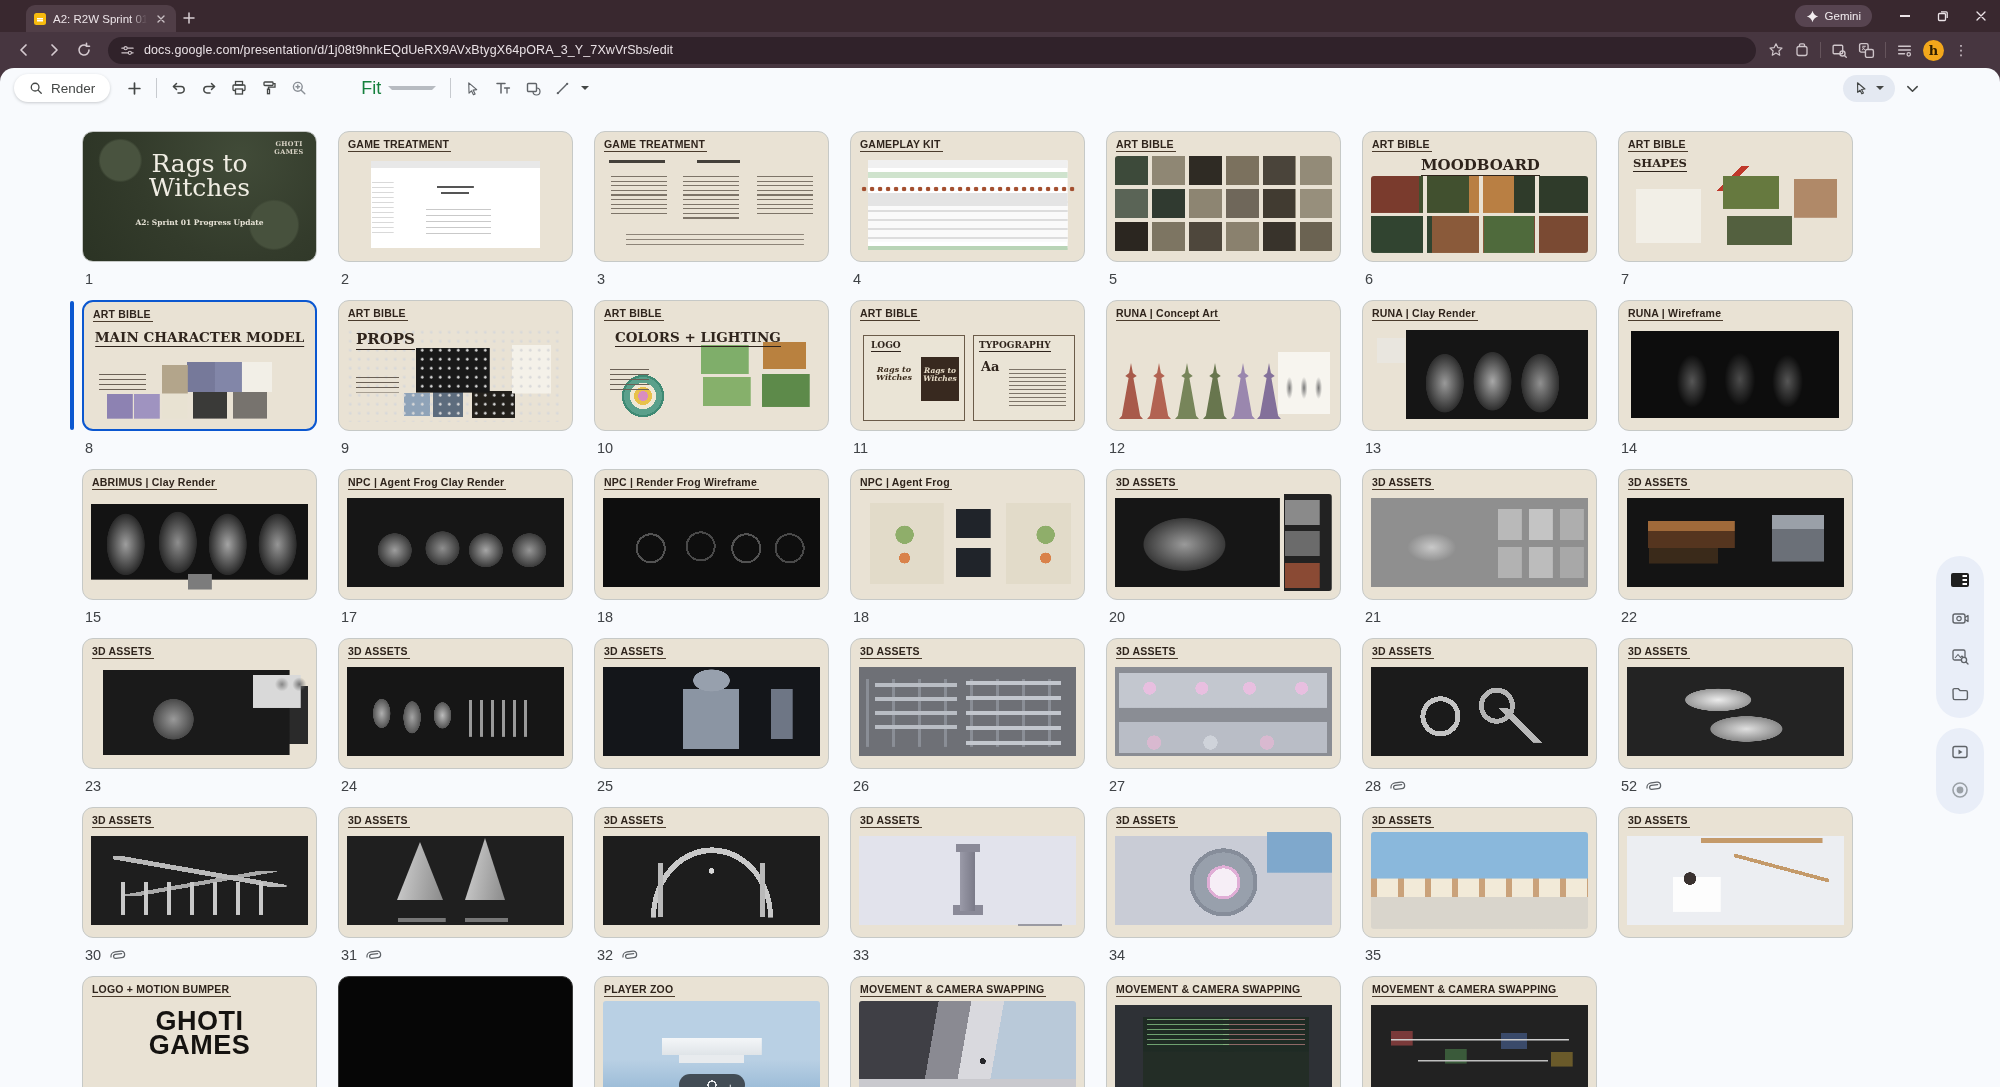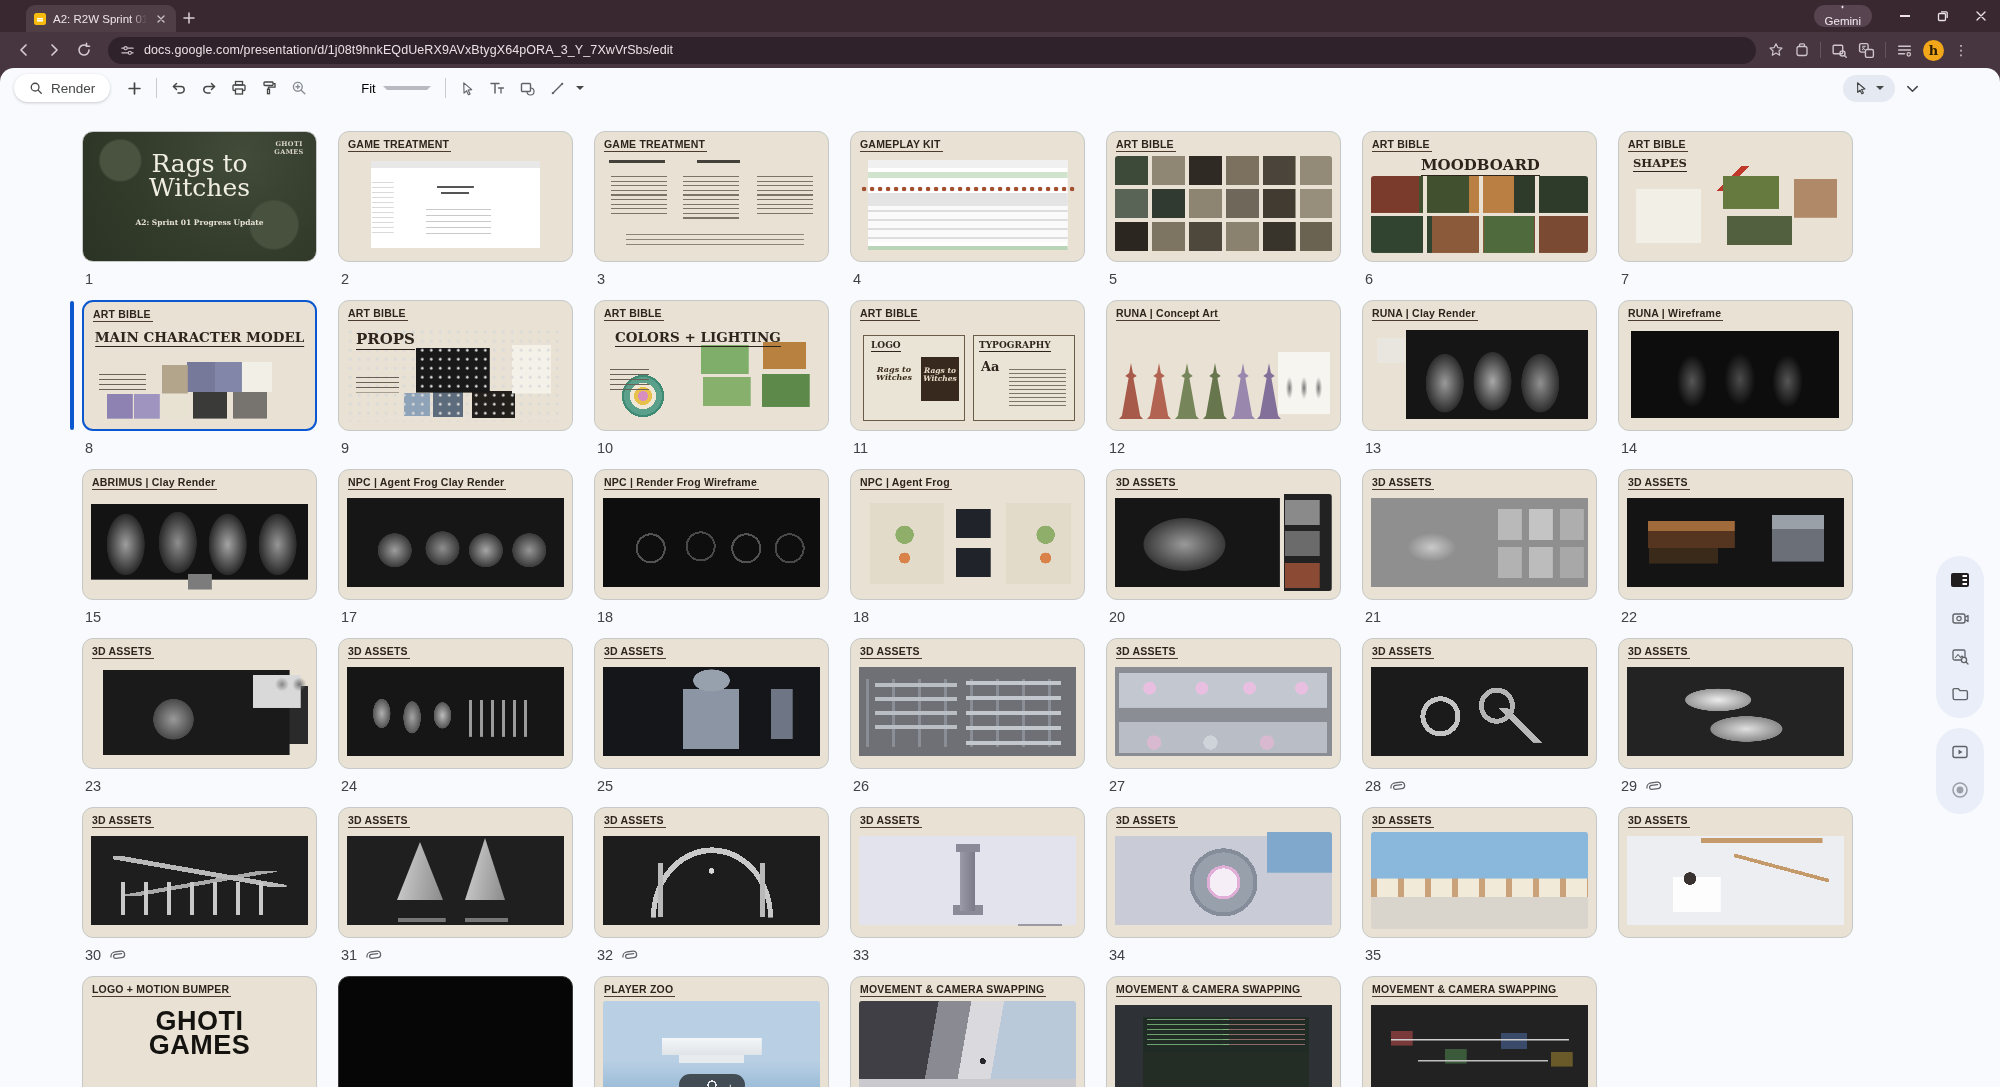--- a/index.html
+++ b/index.html
@@ -12,21 +12,21 @@
     display:flex;align-items:center;gap:7px;padding:0 8px;box-sizing:border-box;}
   .favicon{width:12px;height:12px;border-radius:2.5px;flex:0 0 auto;
     background:linear-gradient(#fff,#fff) 50% 56%/6px 1.5px no-repeat,
                linear-gradient(#fff,#fff) 50% 76%/6px 1.5px no-repeat,#f7bb0e;}
   .tabtitle{font-size:11.5px;color:#ece4e8;white-space:nowrap;overflow:hidden;flex:1;
     -webkit-mask-image:linear-gradient(90deg,#000 82%,transparent);mask-image:linear-gradient(90deg,#000 82%,transparent);}
   .icon-x{width:14px;height:14px;flex:0 0 auto;}
   .newtab{width:26px;height:26px;display:flex;align-items:center;justify-content:center;margin-bottom:1px;}
   .tb-spacer{flex:1;}
   .gemini{height:22px;margin-bottom:5px;margin-right:14px;background:#574450;border-radius:12px;
-    display:flex;align-items:center;gap:6px;padding:0 11px;color:#f2ecef;font-size:11.5px;flex-direction:column;}
+    display:flex;align-items:center;gap:6px;padding:0 11px;color:#f2ecef;font-size:11.5px;}
   .winbtns{display:flex;align-items:center;height:32px;}
   .winbtn{width:38px;height:32px;display:flex;align-items:center;justify-content:center;color:#ece4e8;}
   .winbtn .bar{width:10px;height:1.6px;background:#ece4e8;}
 
   
   .navbar{position:absolute;top:32px;left:0;right:0;height:36px;background:#473640;
     display:flex;align-items:center;padding:0 10px;box-sizing:border-box;gap:2px;}
   .navbtn{width:28px;height:28px;display:flex;align-items:center;justify-content:center;}
   .omnibox{flex:1;max-width:1648px;height:27px;margin-left:8px;background:#30222a;border-radius:14px;
     display:flex;align-items:center;gap:9px;padding:0 12px;box-sizing:border-box;}
@@ -39,21 +39,21 @@
 
   
   .app{position:absolute;top:68px;left:0;right:0;bottom:0;background:#f8fafd;border-radius:14px 14px 0 0;}
   .appbar{height:40px;display:flex;align-items:center;padding:0 14px;gap:3px;}
   .menuspill{height:28px;background:#fff;border-radius:14px;box-shadow:0 1px 3px rgba(60,64,67,.25);
     display:flex;align-items:center;gap:8px;padding:0 15px;margin-right:8px;}
   .menuspill span{font-size:13.5px;color:#444746;}
   .tbtn{width:27px;height:27px;display:flex;align-items:center;justify-content:center;border-radius:4px;}
   .tdiv{width:1px;height:20px;background:#c7cacf;margin:0 5px;}
   .fit{display:flex;align-items:center;gap:7px;padding:0 6px;}
-  .fit span{font-size:13px;color:#000000;padding-left:40px;}
+  .fit span{font-size:18px;color:#15803d;padding-left:40px;}
   .caret{width:0;height:0;border-left:4px solid transparent;border-right:4px solid transparent;border-top:4.5px solid #b7bbc1;}
   .caret.dark{border-top-color:#444746;}
   .appbar-right{margin-left:auto;display:flex;align-items:center;gap:10px;margin-right:66px;}
   .modepill{height:27px;background:#e4e9f2;border-radius:14px;display:flex;align-items:center;gap:8px;padding:0 11px;}
 
   
   .grid{position:absolute;left:82px;top:63px;display:grid;grid-template-columns:repeat(7,235px);
     column-gap:21px;grid-auto-rows:169px;}
   .cell{position:relative;width:235px;}
   .thumb{position:relative;width:235px;height:131px;background:#e9e2d4;border:1px solid #c6c9c7;
@@ -826,21 +826,21 @@
     <path d="M11.6 4.2 6.2 9.6a2.4 2.4 0 0 0 3.4 3.4l5-5a4 4 0 0 0-5.66-5.66l-5 5a5.6 5.6 0 0 0 0 7.9" fill="none" stroke="#5f6368" stroke-width="1.5" stroke-linecap="round"></path>
   </svg>
           </div>
         </div>
         <div class="cell">
           <div class="thumb st-boats">
             <div class="stitle">3D ASSETS</div>
             <div class="art"></div>
           </div>
           <div class="numrow">
-            <span>29</span>
+            <span>52</span>
             <svg class="pin" width="15" height="15" viewBox="0 0 18 18">
     <path d="M11.6 4.2 6.2 9.6a2.4 2.4 0 0 0 3.4 3.4l5-5a4 4 0 0 0-5.66-5.66l-5 5a5.6 5.6 0 0 0 0 7.9" fill="none" stroke="#5f6368" stroke-width="1.5" stroke-linecap="round"></path>
   </svg>
           </div>
         </div>
         <div class="cell">
           <div class="thumb st-fence">
             <div class="stitle">3D ASSETS</div>
             <div class="art"></div>
           </div>

